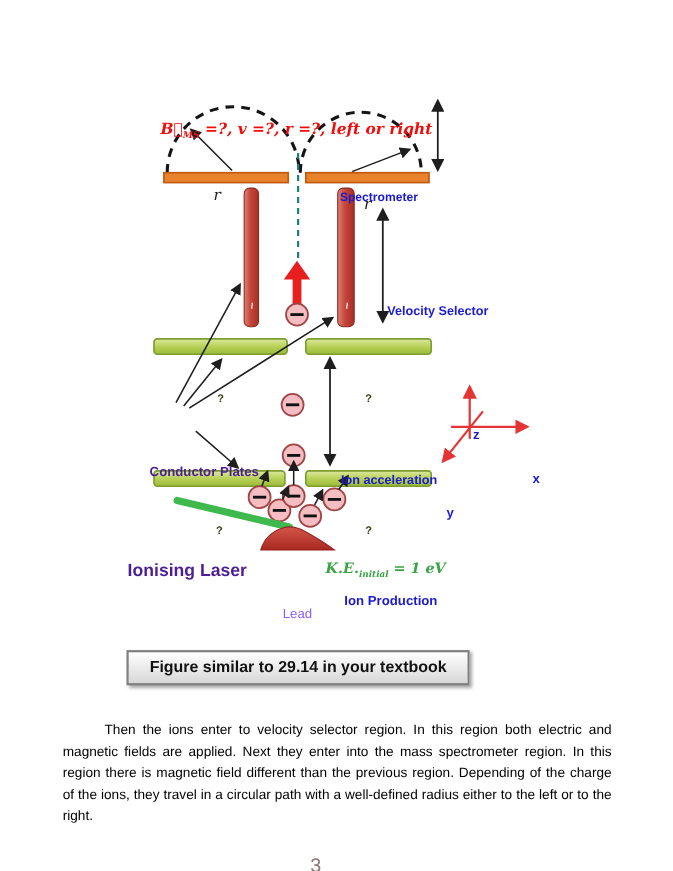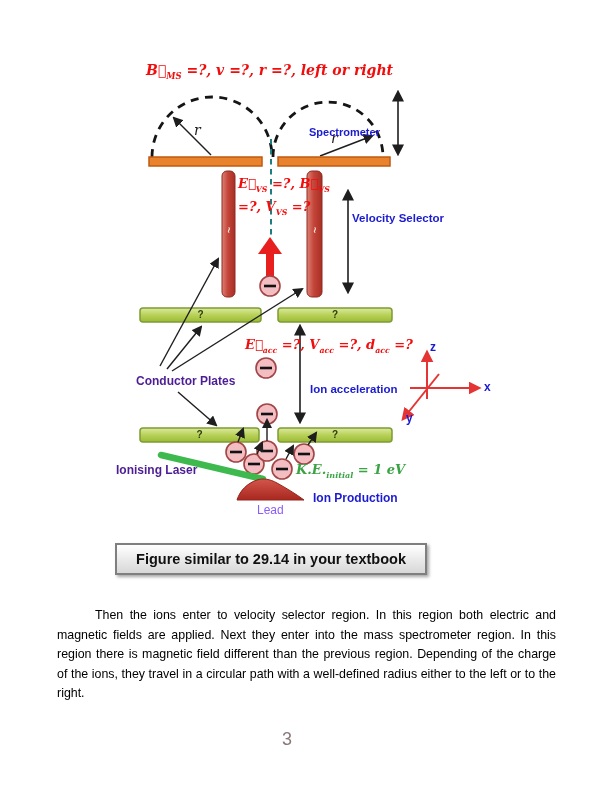--- a/index.html
+++ b/index.html
@@ -1,21 +1,21 @@
 <!DOCTYPE html>
 <html><head>
 <meta charset="utf-8">
 <style>
   html,body{margin:0;padding:0;background:#f2f2f2;}
   .page{
     position:relative;width:612px;height:792px;margin:0 auto;background:#ffffff;
     border-right:1px solid #d8d8d8;border-bottom:1px solid #d8d8d8;
     font-family:"Liberation Sans",sans-serif;overflow:hidden;
   }
-  .abs{position:absolute;}
+  .abs{position:absolute;margin-top:48px;}
   svg{position:absolute;left:0;top:0;}
   .lbl-blue{color:#1b1bd0;font-weight:bold;font-size:11.5px;white-space:nowrap;}
   .lbl-green{color:#4c1d95;font-weight:bold;font-size:12px;white-space:nowrap;}
   .formula{color:#f20d0d;font-family:"DejaVu Serif",serif;font-style:italic;font-weight:bold;
            font-size:13.5px;white-space:nowrap;line-height:17px;}
   .formula sub{font-size:0.6em;font-style:italic;}
   .formula-green{color:#3aa344;font-family:"DejaVu Serif",serif;font-style:italic;font-weight:bold;
            font-size:13px;white-space:nowrap;}
   .formula-green sub{font-size:0.62em;}
   .r-label{color:#1a1a1a;font-family:"DejaVu Serif",serif;font-style:italic;font-size:14px;}
@@ -130,36 +130,34 @@
 
     <g>
       <line x1="427" y1="399" x2="427" y2="352" stroke="#e43434" stroke-width="2" marker-end="url(#ar)"></line>
       <line x1="410" y1="388" x2="479" y2="388" stroke="#e43434" stroke-width="2" marker-end="url(#ar)"></line>
       <line x1="439" y1="374" x2="403" y2="419" stroke="#e43434" stroke-width="2" marker-end="url(#ar)"></line>
     </g>
   </svg>
 
   <div class="abs formula" style="left:146px;top:62px;font-size:14px;"><span>B⃗</span><sub>MS</sub><span> =?, v =?, r =?, left or right</span></div>
 
-  <div class="abs formula" style="left:238px;top:175px;font-size:13px;"><span>E⃗</span><sub>VS</sub><span> =?, </span><span>B⃗</span><sub>VS</sub><br><span>=?, </span><span>V</span><sub>VS</sub><span> =?</span></div>
 
-  <div class="abs formula" style="left:245px;top:336px;font-size:13px;"><span>E⃗</span><sub>acc</sub><span> =?, </span><span>V</span><sub>acc</sub><span> =?, </span><span>d</span><sub>acc</sub><span> =?</span></div>
 
   <div class="abs formula-green" style="left:296px;top:462px;"><span>K.E.</span><sub>initial</sub><span> = 1 eV</span></div>
 
   <span class="abs r-label" style="left:194px;top:122px;">r</span>
   <span class="abs r-label" style="left:331px;top:130px;">r</span>
 
   <span class="abs lbl-blue" style="left:309px;top:126px;font-size:11px;">Spectrometer</span>
-  <span class="abs lbl-blue" style="left:352px;top:212px;">Velocity Selector</span>
+  <span class="abs lbl-blue" style="left:352px;top:229px;">Velocity Selector</span>
   <span class="abs lbl-blue" style="left:310px;top:383px;">Ion acceleration</span>
   <span class="abs lbl-blue" style="left:313px;top:491px;font-size:12px;">Ion Production</span>
 
   <span class="abs lbl-green" style="left:136px;top:374px;">Conductor Plates</span>
-  <span class="abs lbl-green" style="left:116px;top:463px;font-size:12px;text-align:center;">Ionising Laser</span>
+  <span class="abs lbl-green" style="left:116px;top:463px;font-size:16px;text-align:center;">Ionising Laser</span>
 
   <span class="abs lead-lbl" style="left:257px;top:503px;">Lead</span>
 
   <span class="abs tilde" style="left:222px;top:224px;width:13px;text-align:center;">~</span>
   <span class="abs tilde" style="left:308px;top:224px;width:13px;text-align:center;">~</span>
 
   <span class="abs q-mark" style="left:140px;top:308px;width:121px;">?</span>
   <span class="abs q-mark" style="left:278px;top:308px;width:114px;">?</span>
   <span class="abs q-mark" style="left:140px;top:428px;width:119px;">?</span>
   <span class="abs q-mark" style="left:278px;top:428px;width:114px;">?</span>

